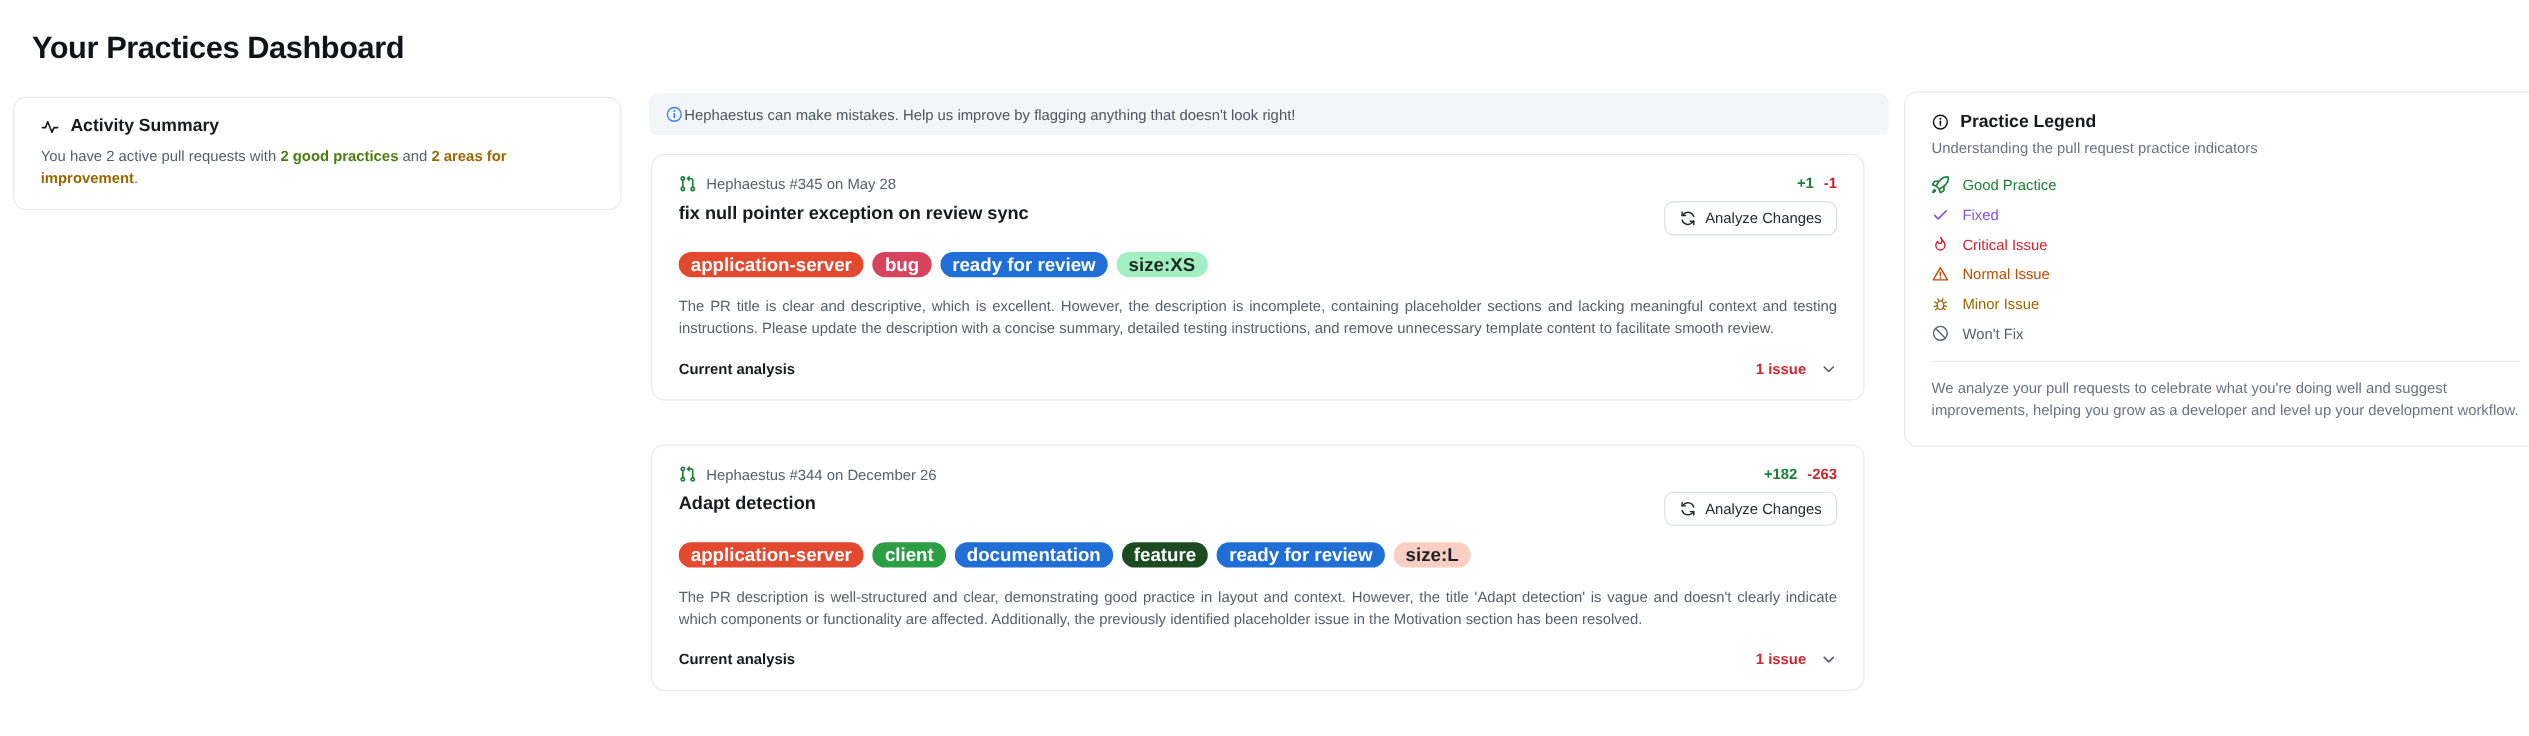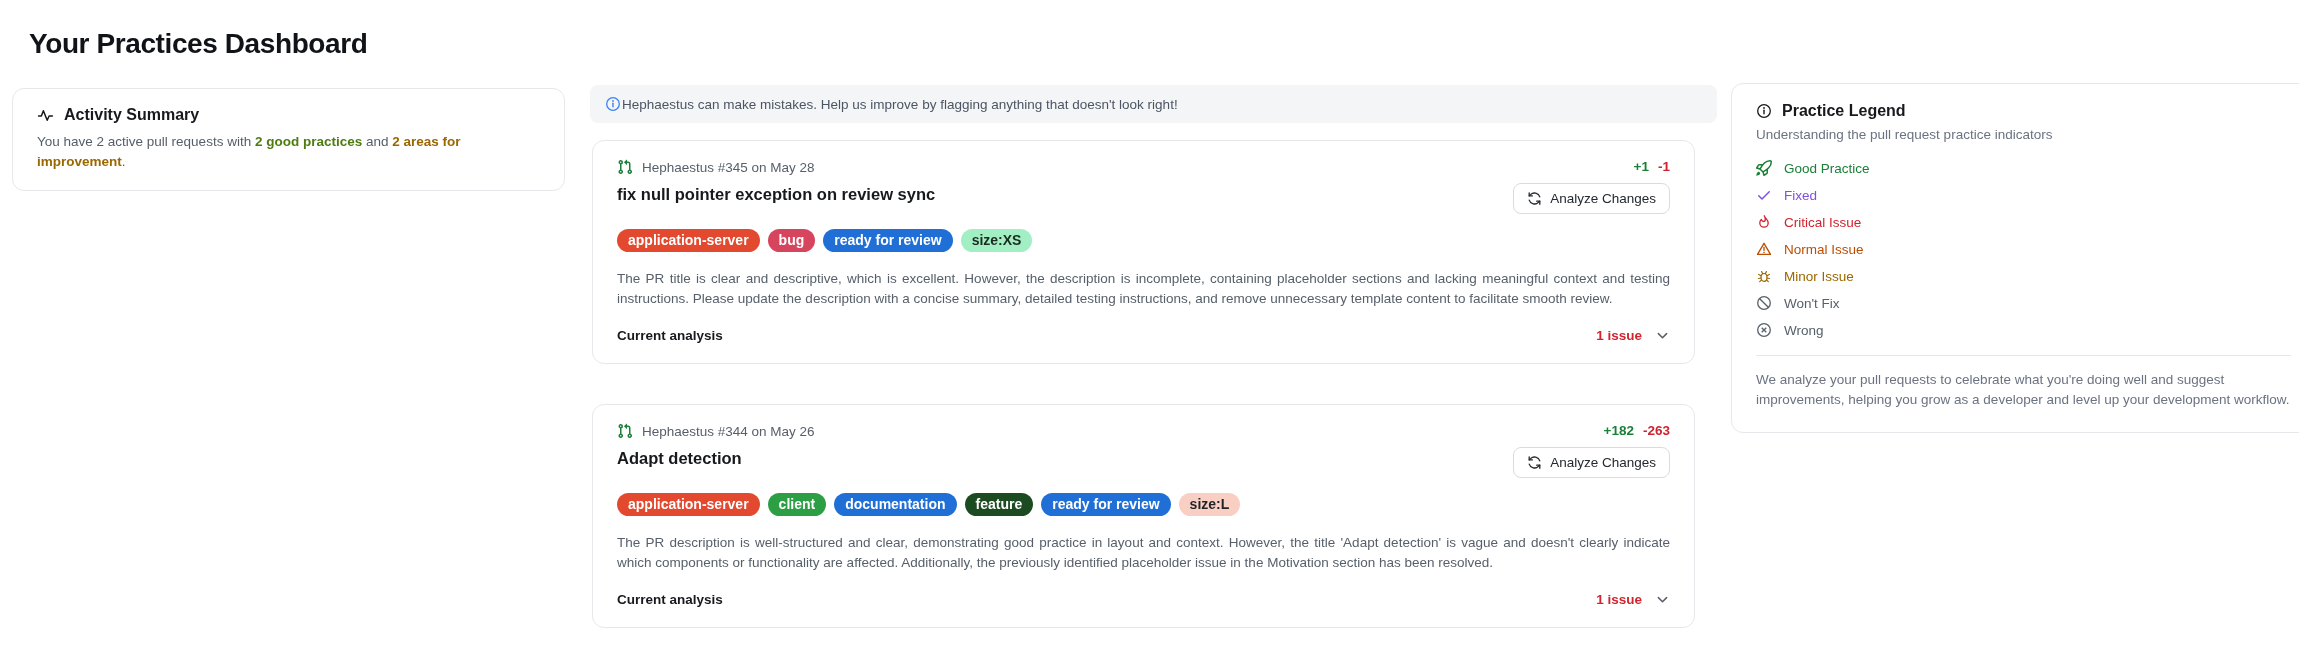--- a/index.html
+++ b/index.html
@@ -37,21 +37,21 @@
   .pr-head-right { display:flex; flex-direction:column; align-items:flex-end; gap:9px; }
   .pr-diff { display:flex; gap:9px; font-size:13.5px; font-weight:700; }
   .additions { color:#1a7f37; }
   .deletions { color:#cf222e; }
   .analyze-btn {
     display:inline-flex; align-items:flex-end; gap:8px; background:#fff;
     border:1px solid #d7dce1; border-radius:8px; padding:7px 13px;
     font-family:inherit; font-size:13.5px; font-weight:500; color:#24292f; cursor:pointer;
   }
   .badges { display:flex; gap:8px; margin-top:15px; }
-  .badge { border-radius:999px; padding:4px 11px; font-size:14px; font-weight:700; line-height:15px; }
+  .badge { border-radius:999px; padding:4px 11px; font-size:17px; font-weight:700; line-height:15px; }
   .pr-desc { margin-top:17px; font-size:13.5px; line-height:20px; color:#57606a; text-align:justify; }
   .pr-foot { margin-top:19px; display:flex; justify-content:space-between; align-items:center; }
   .foot-label { font-size:13.5px; font-weight:700; color:#17191c; }
   .foot-right { display:flex; align-items:center; gap:13px; cursor:pointer; }
   .issue-count { font-size:13.5px; font-weight:600; color:#d1242f; }
   
   .legend-panel { position:absolute; left:1731px; top:83px; width:585px; padding:18px 24px 22px; }
   .legend-sub { margin-top:7px; font-size:13.5px; color:#6b7280; }
   .legend-items { margin-top:18px; display:flex; flex-direction:column; gap:11px; }
   .legend-item { display:flex; align-items:center; gap:12px; font-size:13.5px; color:#454c54; }
@@ -145,21 +145,21 @@
 
     <section class="card pr-card">
       <div class="pr-head">
         <div>
           <div class="pr-meta">
             <span class="icon">
               <svg width="16" height="16" viewBox="0 0 16 16" fill="#1a7f37">
                   <path d="M1.5 3.25a2.25 2.25 0 1 1 3 2.122v5.256a2.251 2.251 0 1 1-1.5 0V5.372A2.25 2.25 0 0 1 1.5 3.25Zm5.677-.177L9.573.677A.25.25 0 0 1 10 .854V2.5h1A2.5 2.5 0 0 1 13.5 5v5.628a2.251 2.251 0 1 1-1.5 0V5a1 1 0 0 0-1-1h-1v1.646a.25.25 0 0 1-.427.177L7.177 3.427a.25.25 0 0 1 0-.354ZM3.75 2.5a.75.75 0 1 0 0 1.5.75.75 0 0 0 0-1.5Zm0 9.5a.75.75 0 1 0 0 1.5.75.75 0 0 0 0-1.5Zm8.25.75a.75.75 0 1 0 1.5 0 .75.75 0 0 0-1.5 0Z"></path>
                 </svg>
             </span>
-            <span>Hephaestus #344 on May 26</span>
+            <span>Hephaestus #344 on December 26</span>
           </div>
           <div class="pr-title">Adapt detection</div>
         </div>
         <div class="pr-head-right">
           <div class="pr-diff">
             <span class="additions">+182</span>
             <span class="deletions">-263</span>
           </div>
           <button class="analyze-btn">
             <span class="icon">
@@ -255,27 +255,18 @@
       </div>
       <div class="legend-item" style="color: rgb(87, 96, 106);">
         <span class="icon">
           <svg width="16" height="16" viewBox="0 0 16 16" fill="none" stroke="currentColor" stroke-width="1.3">
               <circle cx="8" cy="8" r="6.3"></circle>
               <path d="M3.7 3.7 12.3 12.3"></path>
             </svg>
         </span>
         <span>Won't Fix</span>
       </div>
-      <div class="legend-item" style="color: rgb(87, 96, 106);">
-        <span class="icon">
-          <svg width="16" height="16" viewBox="0 0 16 16" fill="none" stroke="currentColor" stroke-width="1.3">
-              <circle cx="8" cy="8" r="6.3"></circle>
-              <path d="M5.7 5.7l4.6 4.6M10.3 5.7l-4.6 4.6"></path>
-            </svg>
-        </span>
-        <span>Wrong</span>
-      </div>
     </div>
     <hr class="legend-divider">
     <p class="legend-footer">We analyze your pull requests to celebrate what you're doing well and suggest improvements, helping you grow as a developer and level up your development workflow.</p>
   </aside>
 
 </div>
 
 </body></html>

